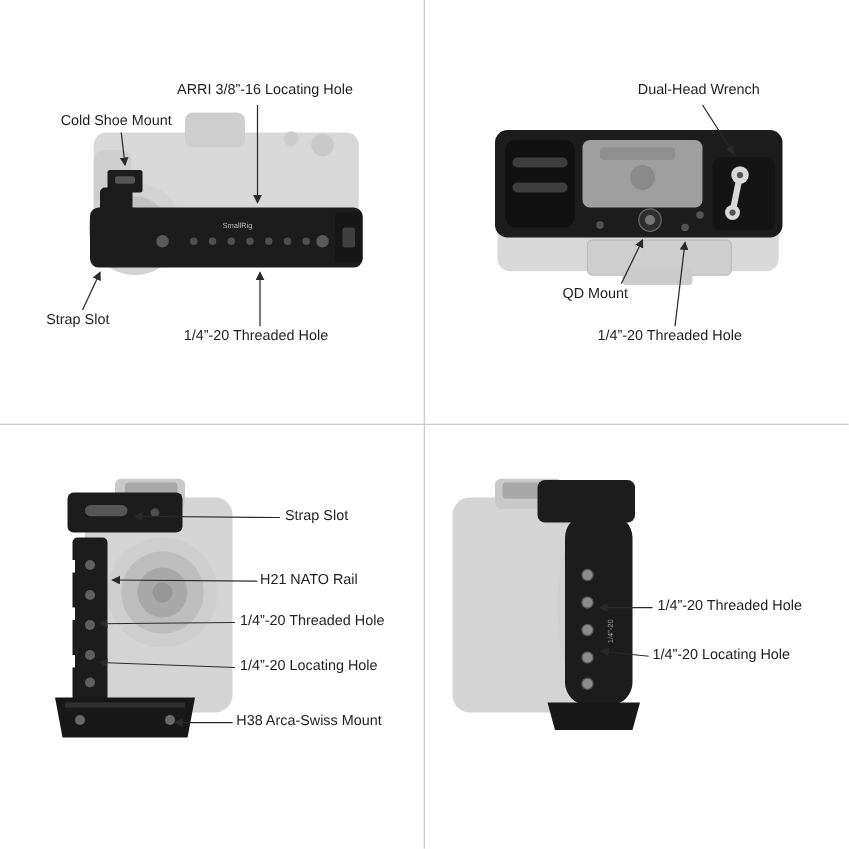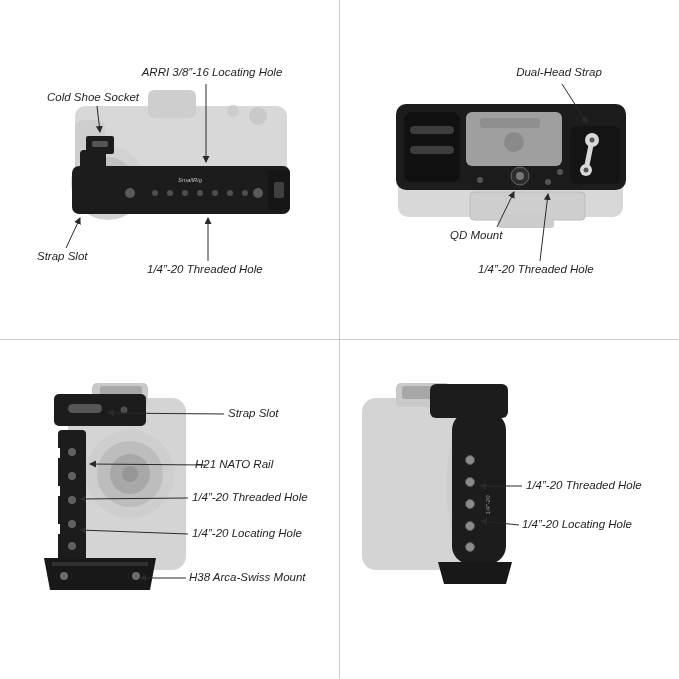--- a/index.html
+++ b/index.html
@@ -6,21 +6,20 @@
   body {
     width: 679px; height: 679px;
     background: #ffffff;
     font-family: "Liberation Sans", sans-serif;
   }
   .canvas {
     position: relative;
     width: 679px; height: 679px;
     background: #ffffff;
     overflow: hidden;
-    font-style: italic;
   }
   .art { position: absolute; left: 0; top: 0; }
   .callout {
     position: absolute;
     font-size: 11.5px;
     line-height: 13px;
     color: #1f1f1f;
     white-space: nowrap;
   }
   .center { text-align: center; }
@@ -179,30 +178,30 @@
       <line x1="188" y1="498" x2="80" y2="499" marker-end="url(#arw)"></line>
       <line x1="188" y1="534" x2="80" y2="530" marker-end="url(#arw)"></line>
       <line x1="186" y1="578" x2="140" y2="578" marker-end="url(#arw)"></line>
 
       <line x1="522" y1="486" x2="480" y2="486" marker-end="url(#arw)"></line>
       <line x1="519" y1="525" x2="481" y2="521" marker-end="url(#arw)"></line>
     </g>
   </svg>
 
   <div class="callout center" style="left:131px; top:66px;  width:162px;">ARRI 3/8”-16 Locating Hole</div>
-  <div class="callout center" style="left:43px;  top:91px;  width:100px;">Cold Shoe Socket</div>
+  <div class="callout center" style="left:43px;  top:91px;  width:100px;">Cold Shoe Mount</div>
   <div class="callout" style="left:37px;  top:250px;">Strap Slot</div>
   <div class="callout" style="left:147px; top:263px;">1/4”-20 Threaded Hole</div>
 
-  <div class="callout center" style="left:503px; top:66px;  width:112px;">Dual-Head Strap</div>
+  <div class="callout center" style="left:503px; top:66px;  width:112px;">Dual-Head Wrench</div>
   <div class="callout" style="left:450px; top:229px;">QD Mount</div>
   <div class="callout" style="left:478px; top:263px;">1/4”-20 Threaded Hole</div>
 
   <div class="callout" style="left:228px; top:407px;">Strap Slot</div>
-  <div class="callout" style="left:195px; top:458px;">H21 NATO Rail</div>
+  <div class="callout" style="left:208px; top:458px;">H21 NATO Rail</div>
   <div class="callout" style="left:192px; top:491px;">1/4”-20 Threaded Hole</div>
   <div class="callout" style="left:192px; top:527px;">1/4”-20 Locating Hole</div>
   <div class="callout" style="left:189px; top:571px;">H38 Arca-Swiss Mount</div>
 
   <div class="callout" style="left:526px; top:479px;">1/4”-20 Threaded Hole</div>
   <div class="callout" style="left:522px; top:518px;">1/4”-20 Locating Hole</div>
 
 </div>
 
 </body></html>

